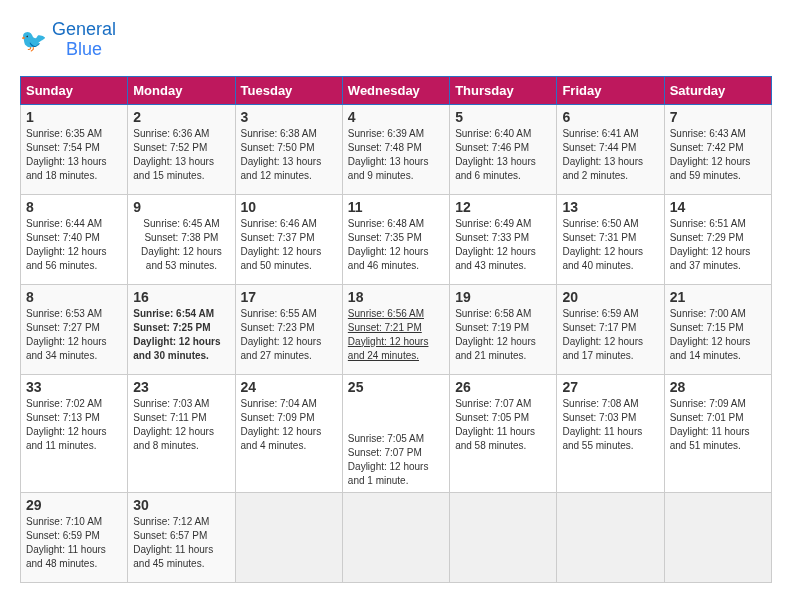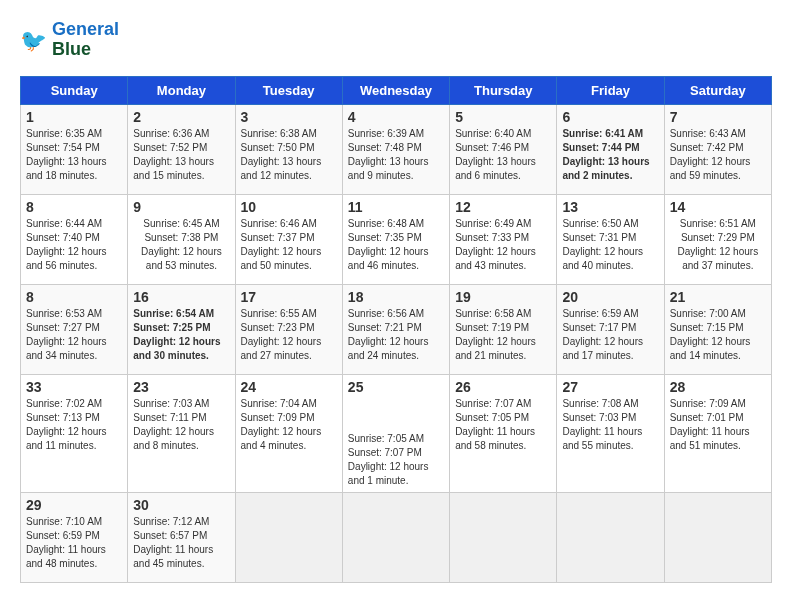--- a/index.html
+++ b/index.html
@@ -16,23 +16,24 @@
       align-items: flex-start;
       margin-bottom: 16px;
     }
     .logo {
       display: flex;
       align-items: center;
       gap: 4px;
     }
     .logo-text {
       font-size: 18px;
-      font-weight: bold;
+      font-weight: normal;
       color: #333;
       line-height: 1.1;
+      text-align: center;
     }
     .logo-text span { color: #1a6fc4; }
     .logo-bird {
       width: 28px;
       height: 28px;
     }
     .title-block {
       text-align: right;
     }
     .month-title {
@@ -44,23 +45,23 @@
       font-size: 16px;
       color: #555;
       font-style: italic;
     }
     table {
       width: 100%;
       border-collapse: collapse;
       font-size: 10.5px;
     }
     thead tr th {
-      background-color: #1d4ed8;
+      background-color: #be185d;
       color: #fff;
-      text-align: center;
+      text-align: left;
       padding: 6px 5px;
       font-size: 13px;
       font-weight: bold;
       border: 1px solid #2a6fc4;
     }
     tbody tr td {
       border: 1px solid #ccc;
       vertical-align: top;
       padding: 4px 5px;
       width: 14.28%;
@@ -90,21 +91,21 @@
 </head>
 <body>
 
 <div class="header">
   <div class="logo">
     <svg class="logo-bird" viewBox="0 0 36 36">
       <text x="0" y="28" font-size="28" fill="#1a6fc4">🐦</text>
     </svg>
     <div>
       <div class="logo-text">
-        <span>General</span><br><span style="color:#14532d">Blue</span>
+        <span>General</span><br><span style="color:#3b82f6">Blue</span>
       </div>
     </div>
   </div>
   <div class="title-block">
     <div class="month-title"></div>
     <div class="location-title"></div>
   </div>
 </div>
 
 <table>
@@ -151,21 +152,21 @@
         </td>
         <td>
           <span class="day-num">5</span>
           <div class="day-info" style="white-space: pre-line;">Sunrise: 6:40 AM
 Sunset: 7:46 PM
 Daylight: 13 hours
 and 6 minutes.</div>
         </td>
         <td>
           <span class="day-num">6</span>
-          <div class="day-info" style="white-space: pre-line; font-weight: bold;">Sunrise: 6:41 AM
+          <div class="day-info" style="white-space: pre-line;">Sunrise: 6:41 AM
 Sunset: 7:44 PM
 Daylight: 13 hours
 and 2 minutes.</div>
         </td>
         <td>
           <span class="day-num">7</span>
           <div class="day-info" style="white-space: pre-line;">Sunrise: 6:43 AM
 Sunset: 7:42 PM
 Daylight: 12 hours
 and 59 minutes.</div>
@@ -209,21 +210,21 @@
         </td>
         <td>
           <span class="day-num">13</span>
           <div class="day-info" style="white-space: pre-line;">Sunrise: 6:50 AM
 Sunset: 7:31 PM
 Daylight: 12 hours
 and 40 minutes.</div>
         </td>
         <td>
           <span class="day-num">14</span>
-          <div class="day-info" style="white-space: pre-line; text-align: center;">Sunrise: 6:51 AM
+          <div class="day-info" style="white-space: pre-line;">Sunrise: 6:51 AM
 Sunset: 7:29 PM
 Daylight: 12 hours
 and 37 minutes.</div>
         </td>
       </tr>
       <tr>
         <td>
           <span class="day-num">8</span>
           <div class="day-info" style="white-space: pre-line;">Sunrise: 6:53 AM
 Sunset: 7:27 PM
@@ -239,21 +240,21 @@
         </td>
         <td>
           <span class="day-num">17</span>
           <div class="day-info" style="white-space: pre-line;">Sunrise: 6:55 AM
 Sunset: 7:23 PM
 Daylight: 12 hours
 and 27 minutes.</div>
         </td>
         <td>
           <span class="day-num">18</span>
-          <div class="day-info" style="white-space: pre-line;">Sunrise: 6:56 AM
+          <div class="day-info" style="white-space: pre-line; text-decoration: underline;">Sunrise: 6:56 AM
 Sunset: 7:21 PM
 Daylight: 12 hours
 and 24 minutes.</div>
         </td>
         <td>
           <span class="day-num">19</span>
           <div class="day-info" style="white-space: pre-line;">Sunrise: 6:58 AM
 Sunset: 7:19 PM
 Daylight: 12 hours
 and 21 minutes.</div>

